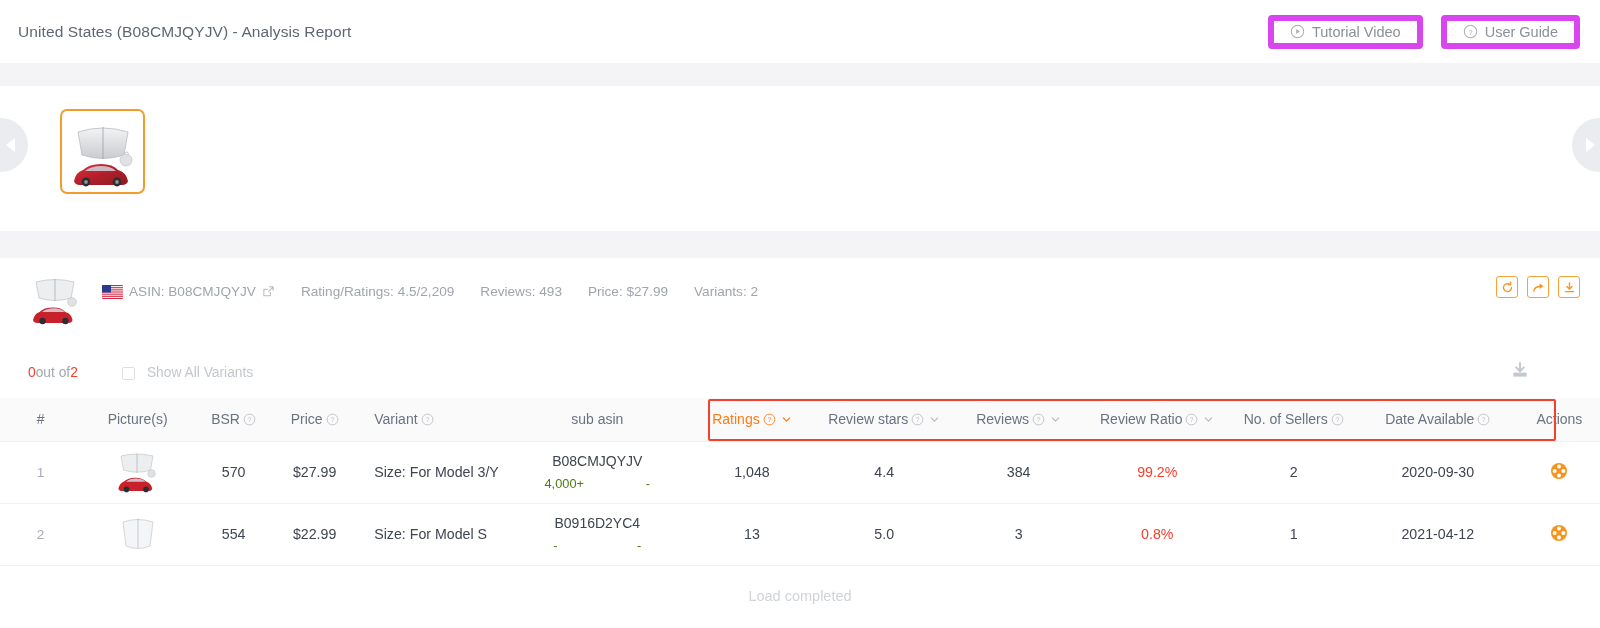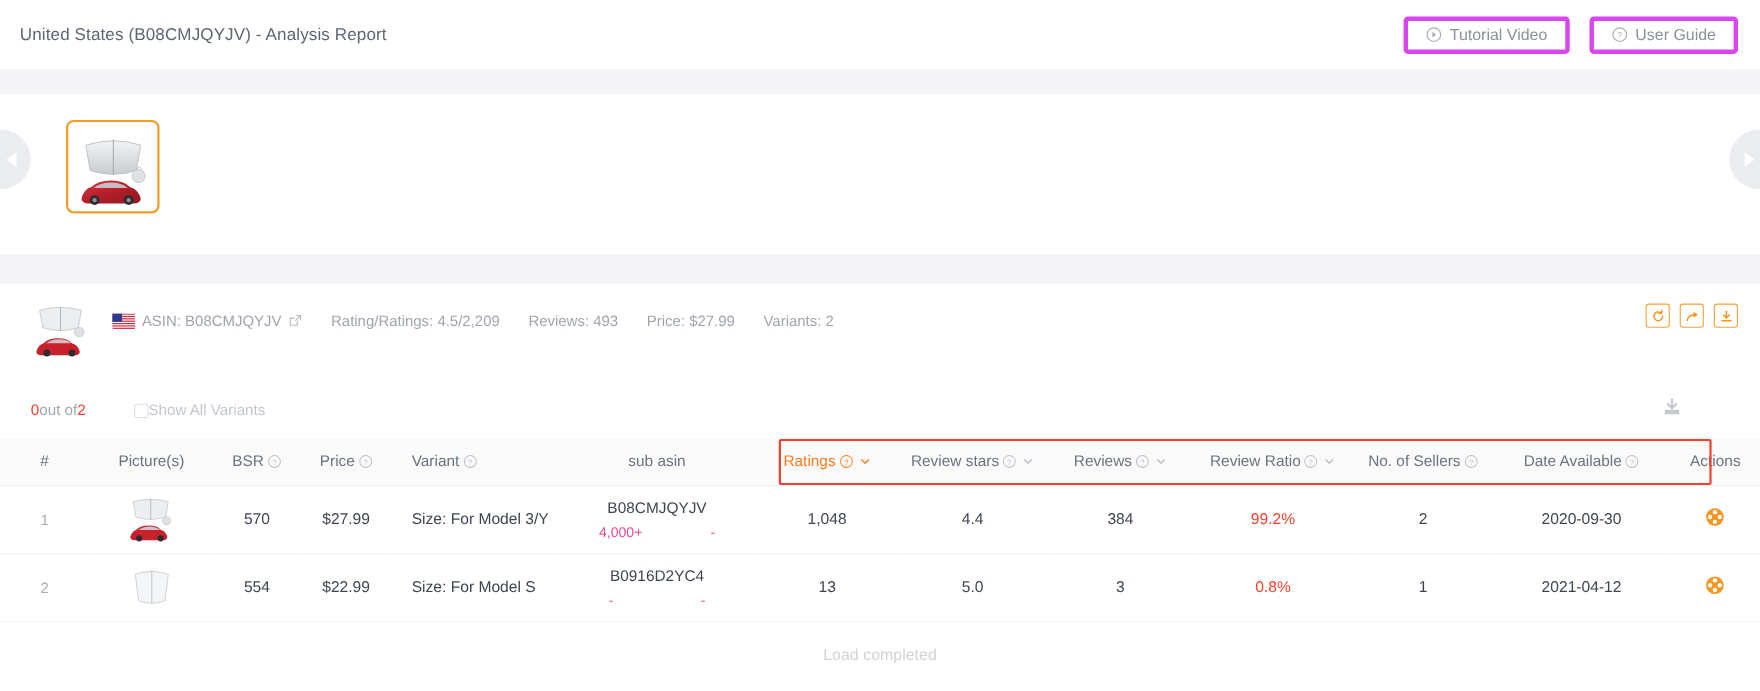--- a/index.html
+++ b/index.html
@@ -22,21 +22,21 @@
     padding: 0 20px 0 18px;
   }
   .page-title {
     font-size: 15.5px; color: #5f6673; font-weight: 400; letter-spacing: .1px;
     white-space: nowrap;
   }
   .topbar-actions { display: flex; gap: 18px; align-items: center; }
   .ghost-btn {
     display: flex; align-items: center; gap: 7px;
     height: 34px; padding: 0 16px;
-    border: 4px solid #d946ef; border-radius: 4px;
+    border: 6px solid #d946ef; border-radius: 4px;
     background: #fff; color: #8a9099; font-size: 14.5px;
     cursor: pointer; white-space: nowrap; justify-content: center;
   }
   .ico { display: inline-block; line-height: 0; }
   .ico svg { display: block; }
 
   
   .band { position: absolute; left: 0; width: 1600px; background: #f4f4f7; }
   .band-1 { top: 63px; height: 23px; }
   .band-2 { top: 231px; height: 27px; }
@@ -90,21 +90,21 @@
     display: flex; align-items: center; justify-content: center; cursor: pointer;
     background: #fff;
   }
 
   
   .notice-row {
     position: absolute; left: 28px; top: 358px; width: 1560px; height: 28px;
     display: flex; align-items: center; font-size: 13.8px; color: #a3a8b0;
   }
   .num-red { color: #f5402c; }
-  .show-all { display: flex; align-items: flex-end; gap: 0; margin-left: 44px; color: #c3c7cd; cursor: pointer;}
+  .show-all { display: flex; align-items: flex-end; gap: 12px; margin-left: 44px; color: #c3c7cd; cursor: pointer;}
   .cbx { width: 13px; height: 13px; border: 1px solid #dcdfe4; border-radius: 2px; background: #fff; display: inline-block; }
   .dl-ico { position: absolute; right: 58px; top: 2px; cursor: pointer; }
 
   
   .tbl { position: absolute; left: 0; top: 398px; width: 1600px; }
   table { width: 1600px; border-collapse: collapse; table-layout: fixed; }
   thead tr { background: #fafafb; height: 43px; }
   thead th {
     font-weight: 400; font-size: 14px; color: #6b7280; vertical-align: middle;
     padding: 0; white-space: nowrap;
@@ -116,21 +116,21 @@
   tbody tr { height: 62px; border-bottom: 1px solid #f0f1f3; background:#fff; }
   tbody tr:first-child { border-top: 1px solid #f0f1f3; }
   tbody td {
     font-size: 14.2px; color: #3f4550; text-align: center; padding: 0;
     vertical-align: middle;
   }
   .idx { color: #a8adb5; font-size: 13.6px; }
   .cell-left { text-align: left; padding-left: 6px; }
   .ratio-red { color: #f5402c; }
   .asin-main { font-size: 14px; color: #3f4550; line-height: 17px; }
-  .asin-sub { display: flex; justify-content: space-around; font-size: 12.8px; color: #ec4899; margin-top: 6px; padding: 0 8px;}
+  .asin-sub { display: flex; justify-content: space-around; font-size: 12.8px; color: #4d7c0f; margin-top: 6px; padding: 0 8px;}
   .row-thumb { width: 48px; height: 42px; display:block; margin: 0 auto; }
 
   
   .hl-box {
     position: absolute; left: 708px; top: 399px; width: 848px; height: 42px;
     border: 2px solid #f5402c; border-radius: 2px; pointer-events: none;
   }
 
   .load-note {
     position: absolute; left: 0; top: 588px; width: 1600px; text-align: center;

